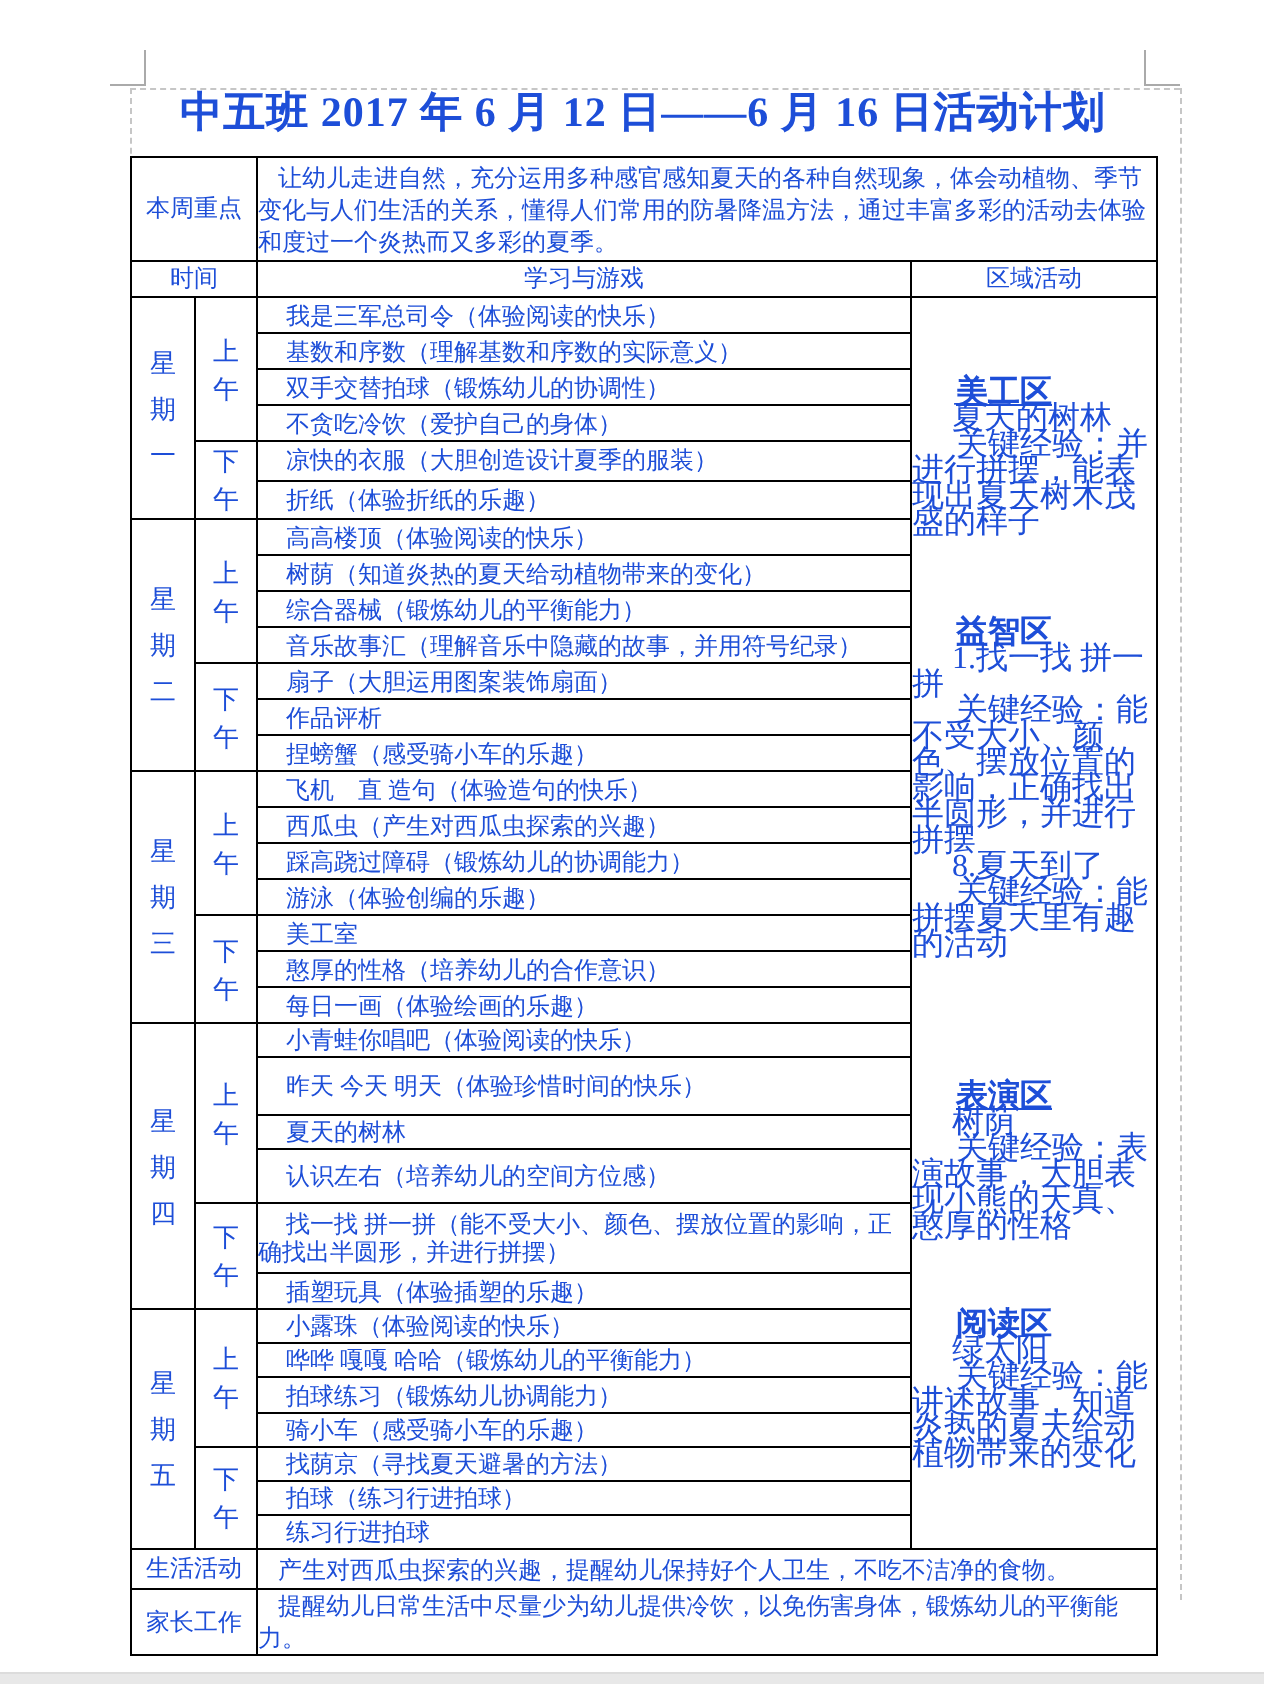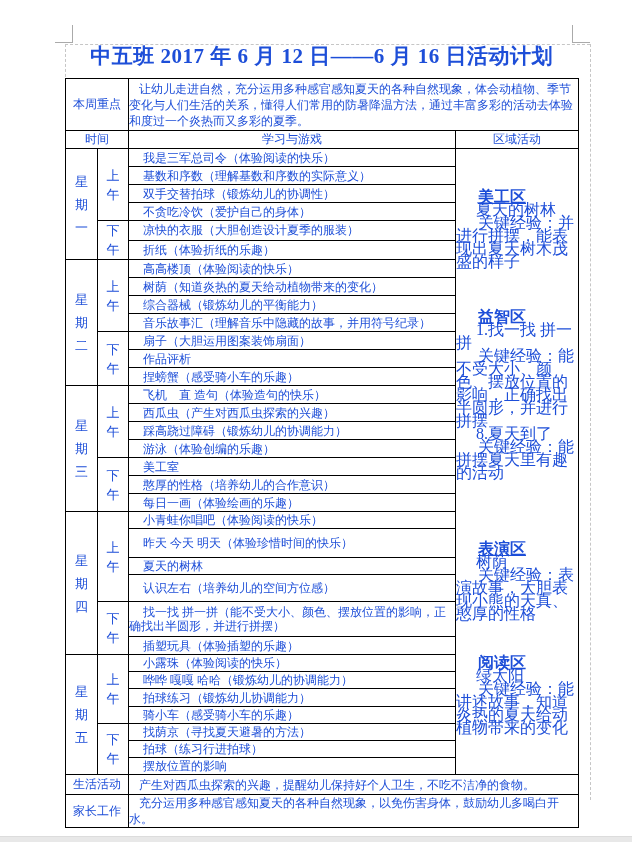--- a/index.html
+++ b/index.html
@@ -210,51 +210,51 @@
     <tr style="height:17px">
       <td class="day" rowspan="7">
             <div>星期五</div>
           </td>
       <td class="ampm" rowspan="4">
             <div>上午</div>
           </td>
       <td class="act">小露珠（体验阅读的快乐）</td>
     </tr>
     <tr style="height:17px">
-          <td class="act">哗哗 嘎嘎 哈哈（锻炼幼儿的协调能力）</td>
+          <td class="act">哗哗 嘎嘎 哈哈（锻炼幼儿的平衡能力）</td>
         </tr>
     <tr style="height:18px">
           <td class="act">拍球练习（锻炼幼儿协调能力）</td>
         </tr>
     <tr style="height:17px">
           <td class="act">骑小车（感受骑小车的乐趣）</td>
         </tr>
     <tr style="height:17px">
       <td class="ampm" rowspan="3">
             <div>下午</div>
           </td>
       <td class="act">找荫京（寻找夏天避暑的方法）</td>
     </tr>
     <tr style="height:17px">
           <td class="act">拍球（练习行进拍球）</td>
         </tr>
     <tr style="height:17px">
-          <td class="act">摆放位置的影响</td>
+          <td class="act">练习行进拍球</td>
         </tr>
 
     <tr style="height:20px">
       <td class="lbl" colspan="2">生活活动</td>
       <td class="wide-text" colspan="2">
         <p class="tx">产生对西瓜虫探索的兴趣，提醒幼儿保持好个人卫生，不吃不洁净的食物。</p>
       </td>
     </tr>
 
     <tr style="height:20px">
       <td class="lbl" colspan="2">家长工作</td>
       <td class="wide-text" colspan="2">
-        <p class="tx">充分运用多种感官感知夏天的各种自然现象，以免伤害身体，鼓励幼儿多喝白开水。</p>
+        <p class="tx">提醒幼儿日常生活中尽量少为幼儿提供冷饮，以免伤害身体，锻炼幼儿的平衡能力。</p>
       </td>
     </tr>
   </tbody>
     </table>
 
   <div class="win-edge"></div>
 </div>
 
 </body></html>

